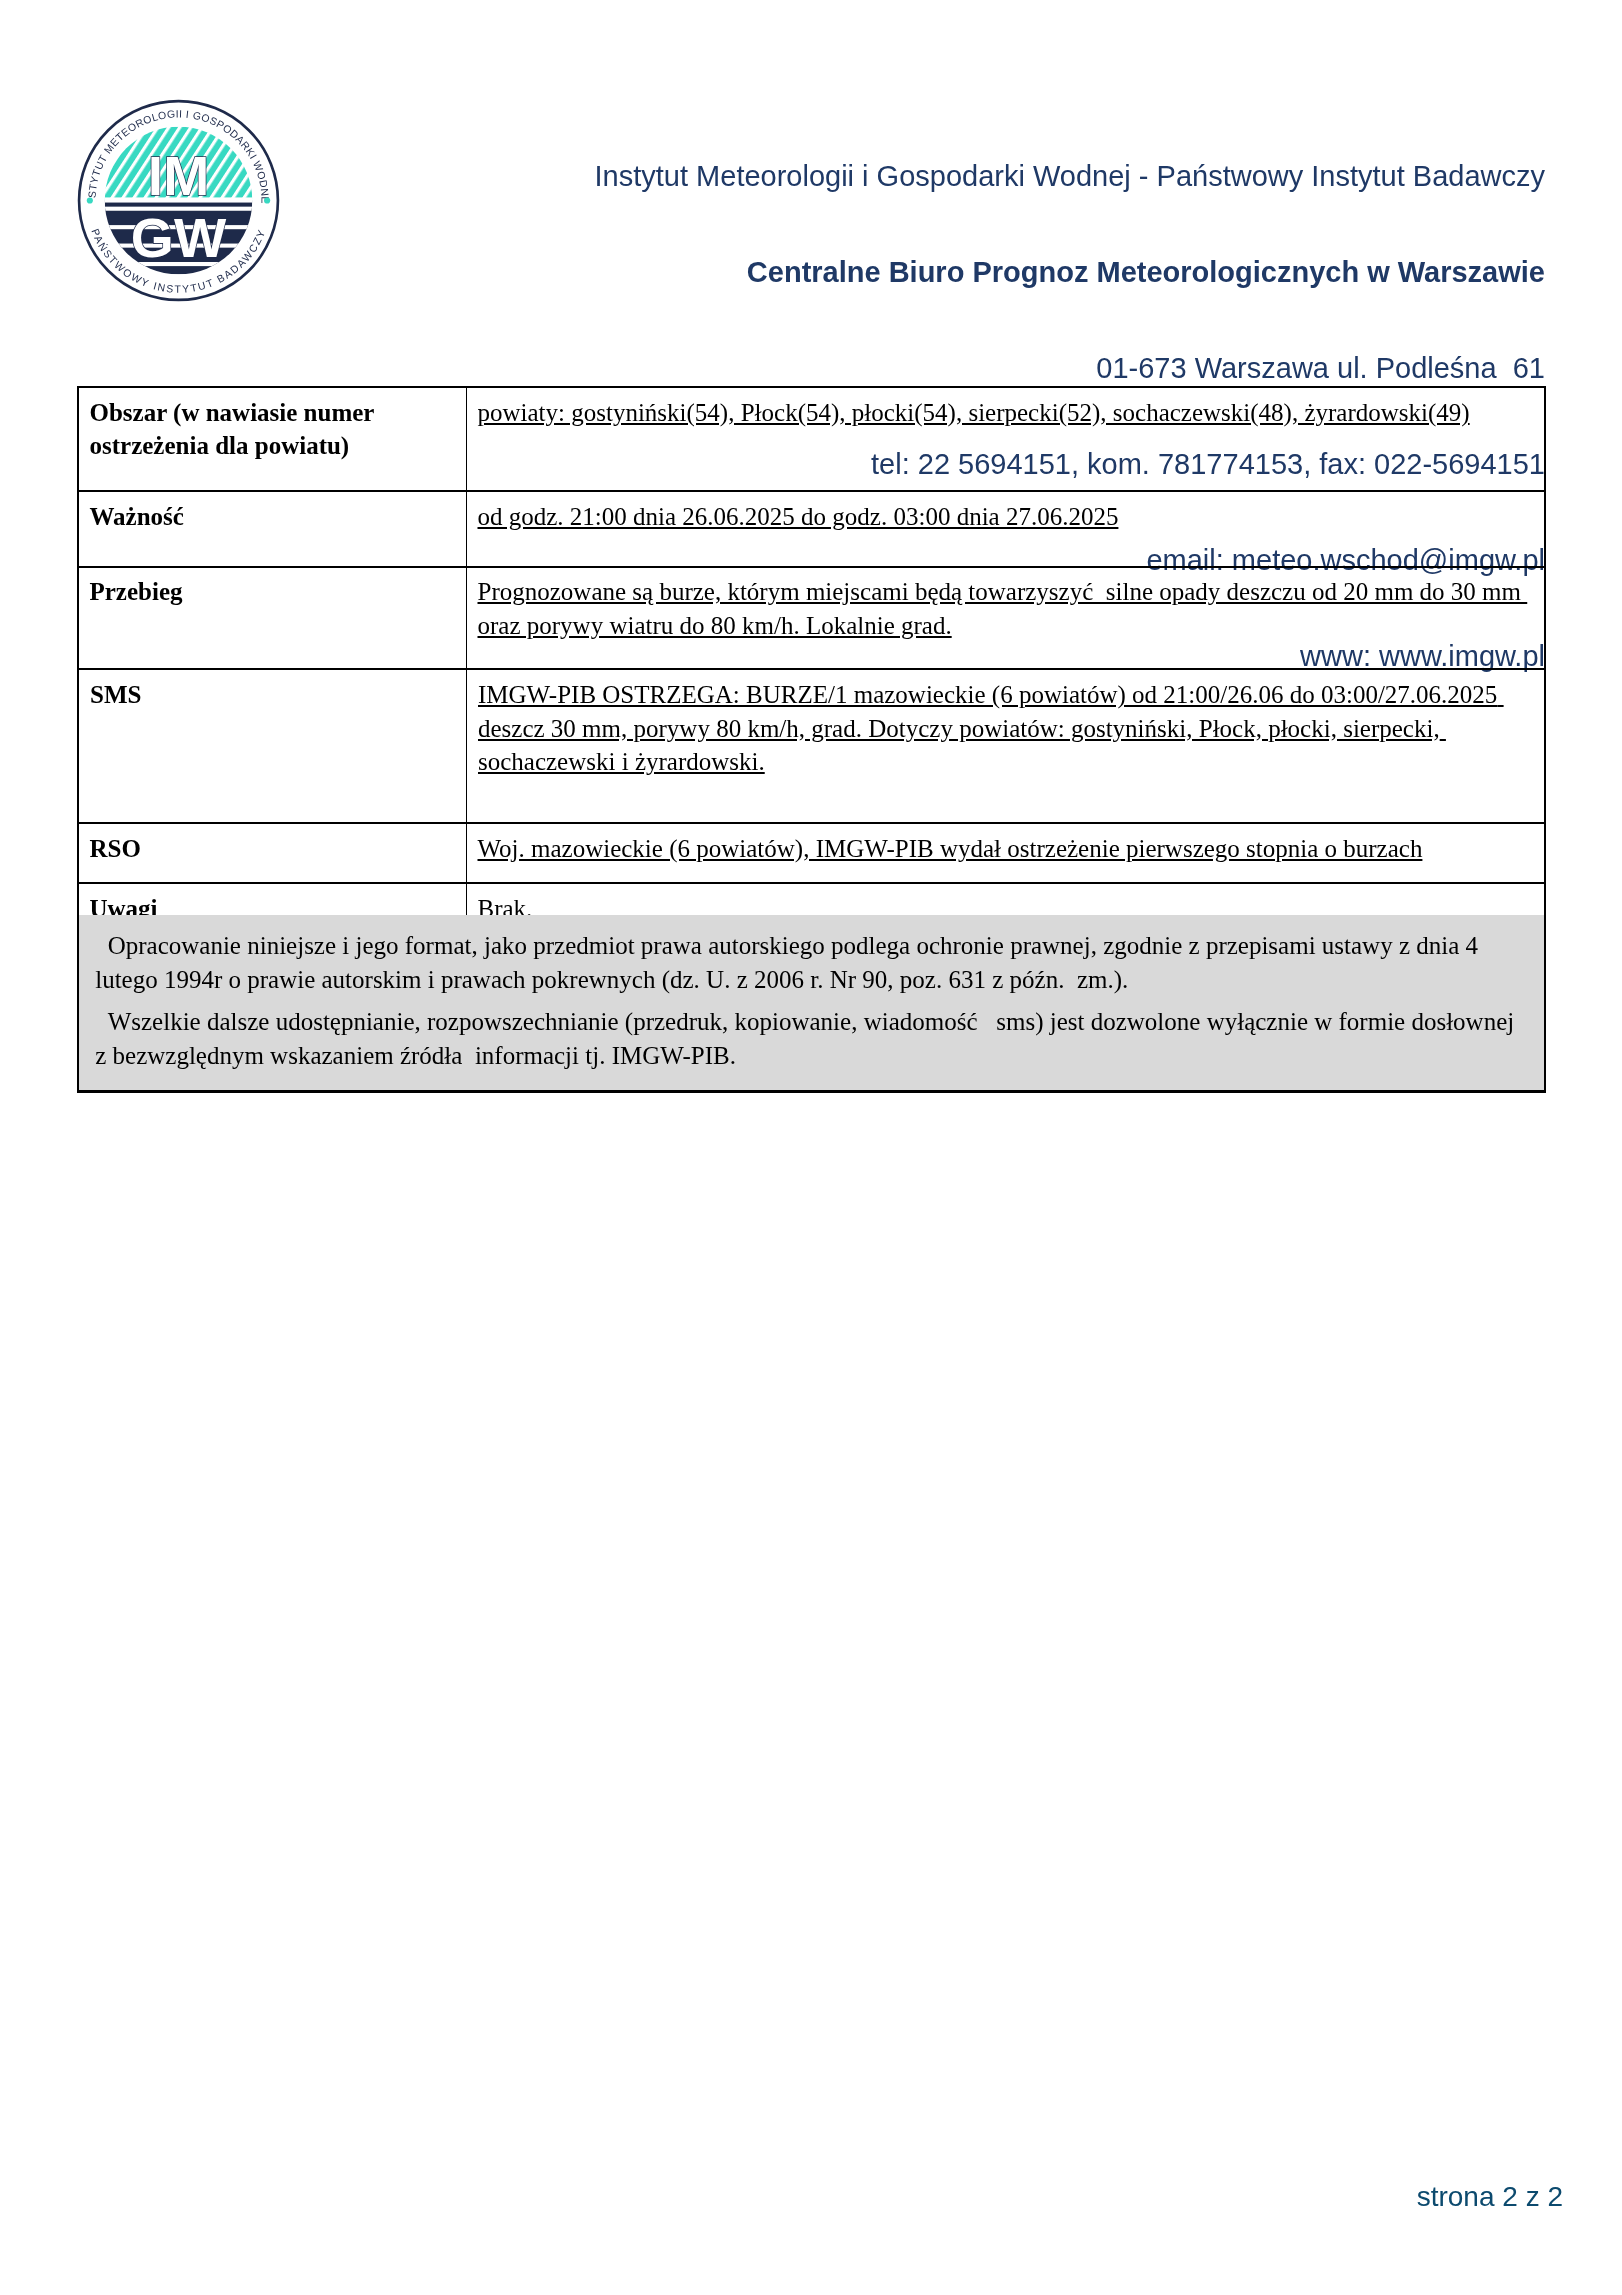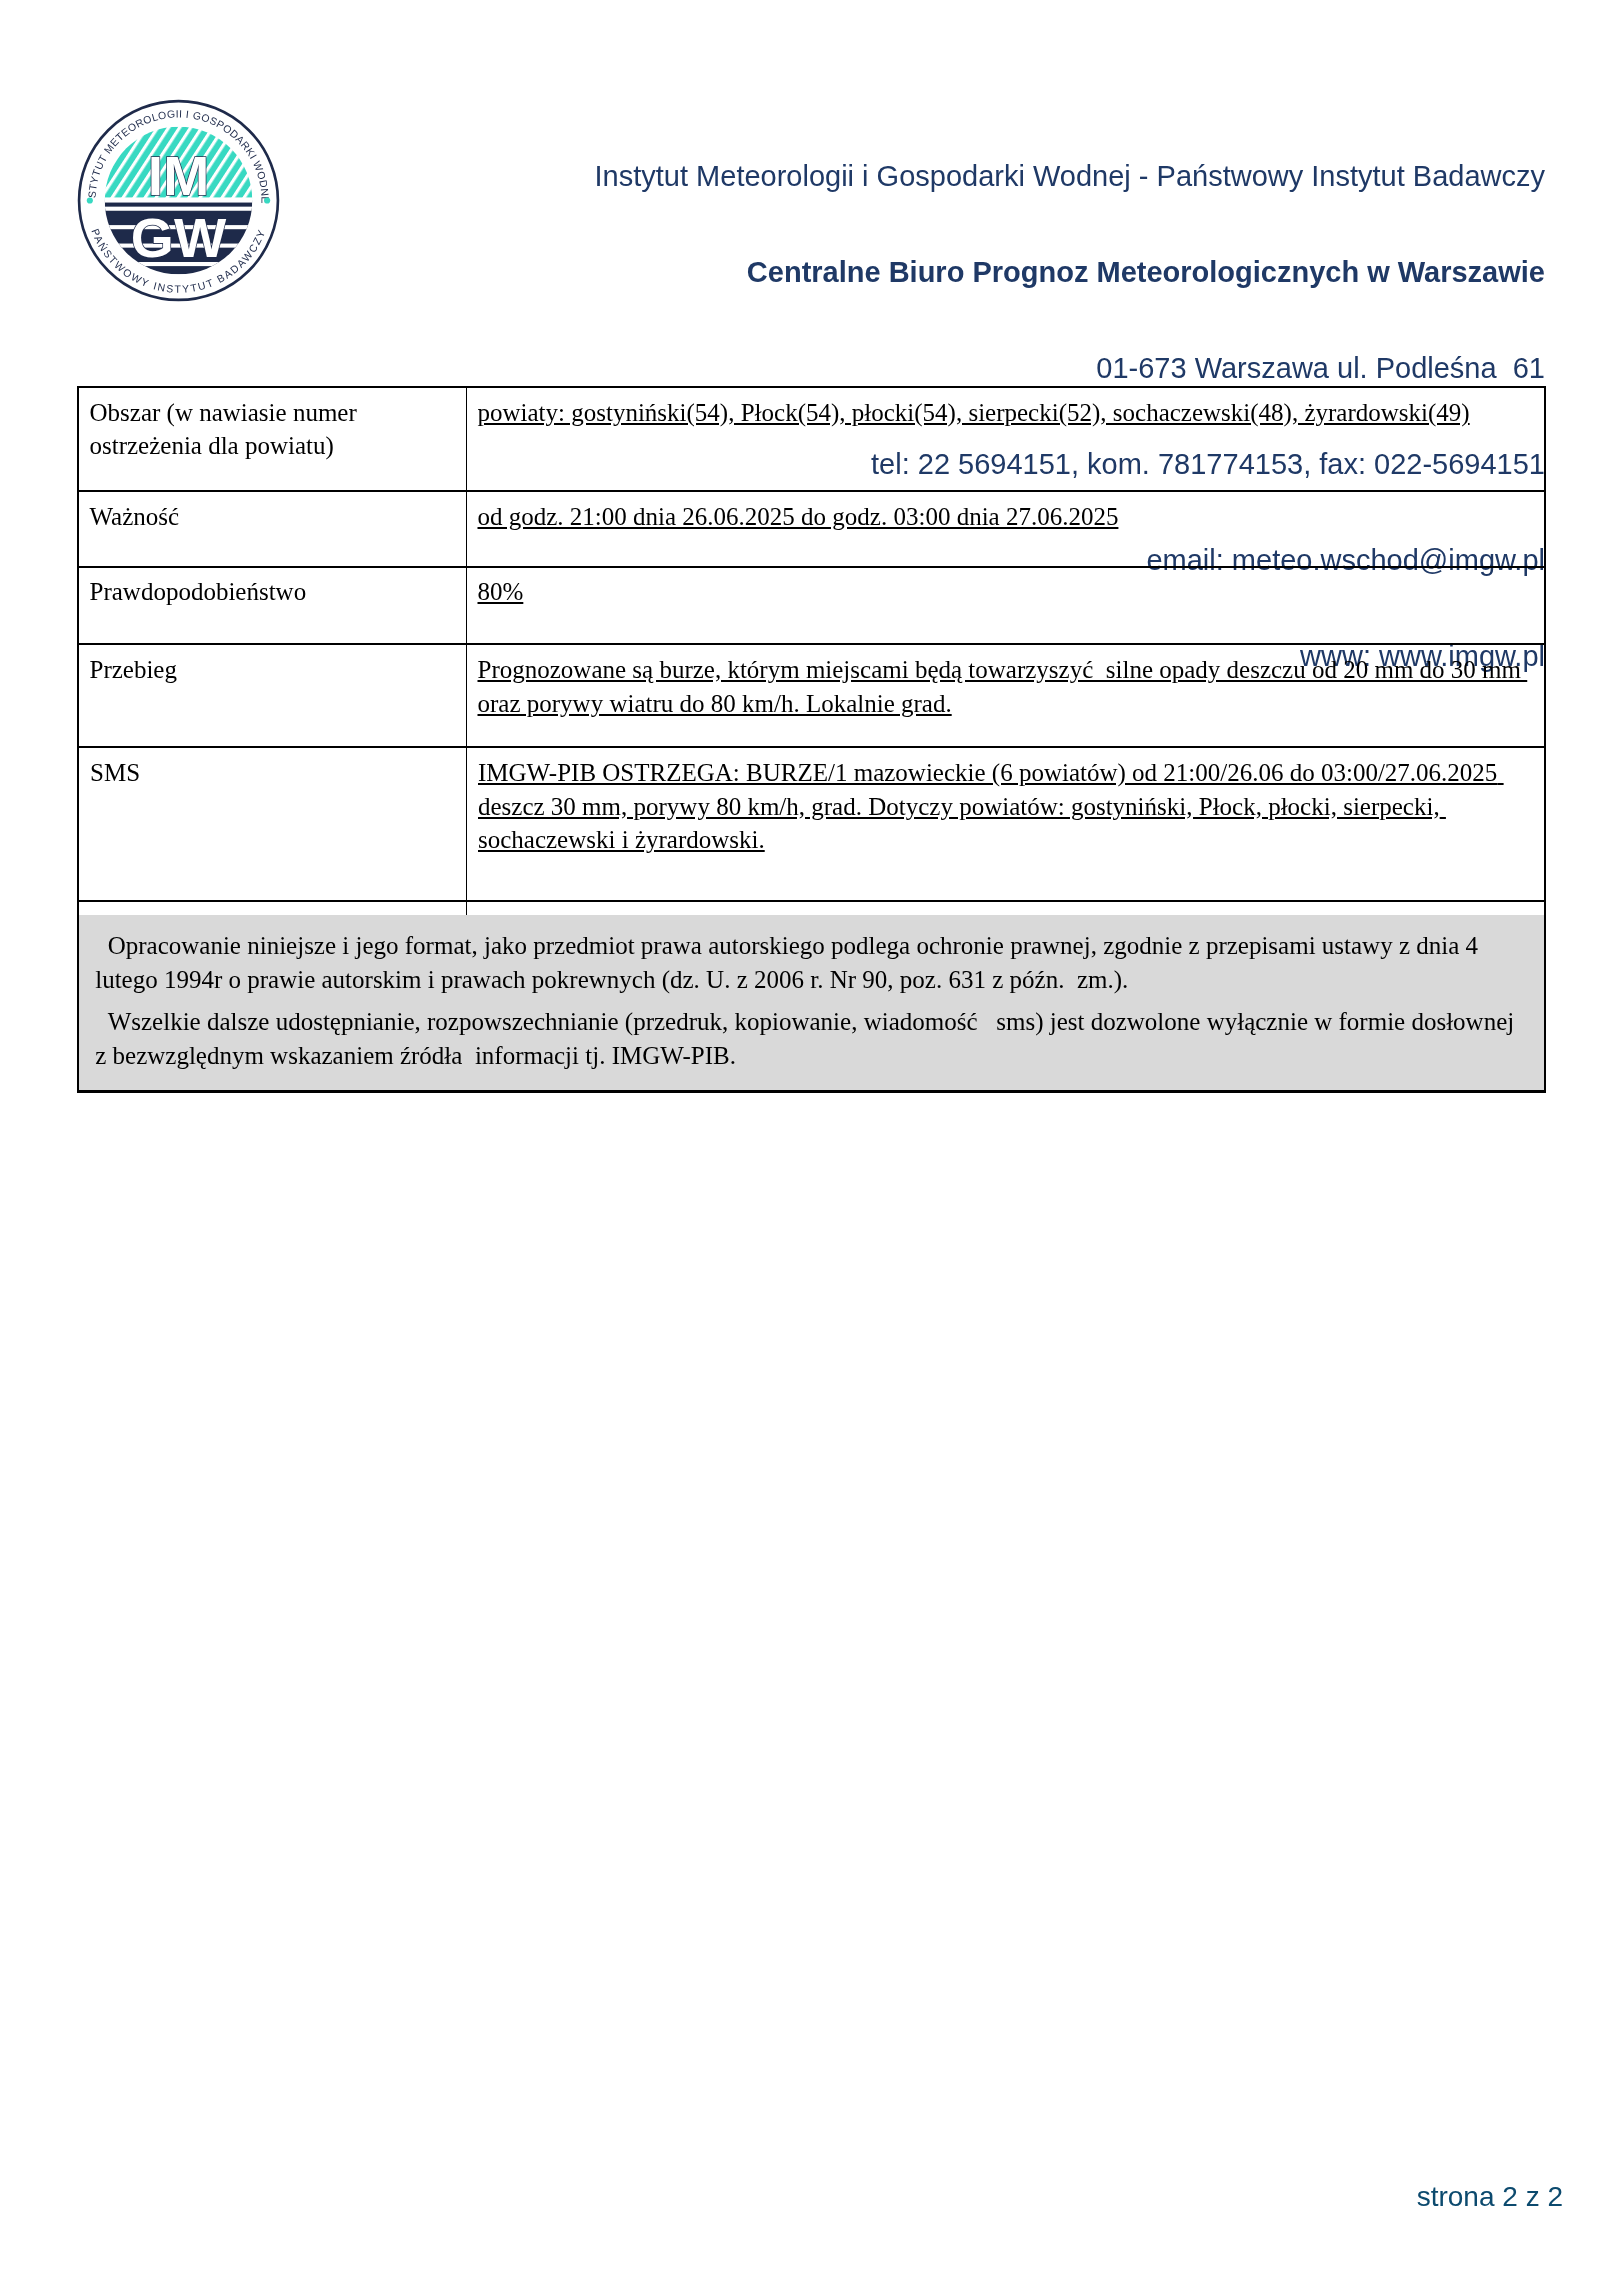--- a/index.html
+++ b/index.html
@@ -24,21 +24,21 @@
     font-family: "Liberation Serif", "DejaVu Serif", serif;
     font-size: 25px; line-height: 1.34; color: #000;
   }
   .warn-table td {
     border: 1.3px solid #000;
     border-top-width: 2.6px; border-bottom-width: 2.6px;
     vertical-align: top; padding: 7.9px 10.5px 7.9px 10.5px;
     overflow: hidden;
   }
   .warn-table { border: 2px solid #000; }
-  .warn-table td.label-cell { width: 366px; font-weight: normal; margin-left: 44px; }
+  .warn-table td.label-cell { width: 366px; font-weight: bold; margin-left: 44px; }
   .warn-table td.value-cell { white-space: pre-wrap; text-decoration: underline; }
   tr.r1 td { height: 86px; }
   tr.r2 td { height: 58px; }
   tr.r3 td { height: 60px; }
   tr.r4 td { height: 85px; }
   tr.r5 td { height: 136px; padding-left: 11px; }
   tr.r6 td { height: 42px; }
   tr.r7 td { height: 52px; }
 
   
@@ -116,24 +116,20 @@
   <table class="warn-table">
     <tbody>
       <tr class="r1">
         <td class="label-cell">Obszar (w nawiasie numer ostrzeżenia dla powiatu)</td>
         <td class="value-cell">powiaty: gostyniński(54), Płock(54), płocki(54), sierpecki(52), sochaczewski(48), żyrardowski(49)</td>
       </tr>
       <tr class="r2">
         <td class="label-cell">Ważność</td>
         <td class="value-cell">od godz. 21:00 dnia 26.06.2025 do godz. 03:00 dnia 27.06.2025</td>
       </tr>
-      <tr class="r3">
-        <td class="label-cell">Prawdopodobieństwo</td>
-        <td class="value-cell">80%</td>
-      </tr>
       <tr class="r4">
         <td class="label-cell">Przebieg</td>
         <td class="value-cell">Prognozowane są burze, którym miejscami będą towarzyszyć  silne opady deszczu od 20 mm do 30 mm oraz porywy wiatru do 80 km/h. Lokalnie grad.</td>
       </tr>
       <tr class="r5">
         <td class="label-cell">SMS</td>
         <td class="value-cell">IMGW-PIB OSTRZEGA: BURZE/1 mazowieckie (6 powiatów) od 21:00/26.06 do 03:00/27.06.2025 deszcz 30 mm, porywy 80 km/h, grad. Dotyczy powiatów: gostyniński, Płock, płocki, sierpecki, sochaczewski i żyrardowski.</td>
       </tr>
       <tr class="r6">
         <td class="label-cell">RSO</td>

